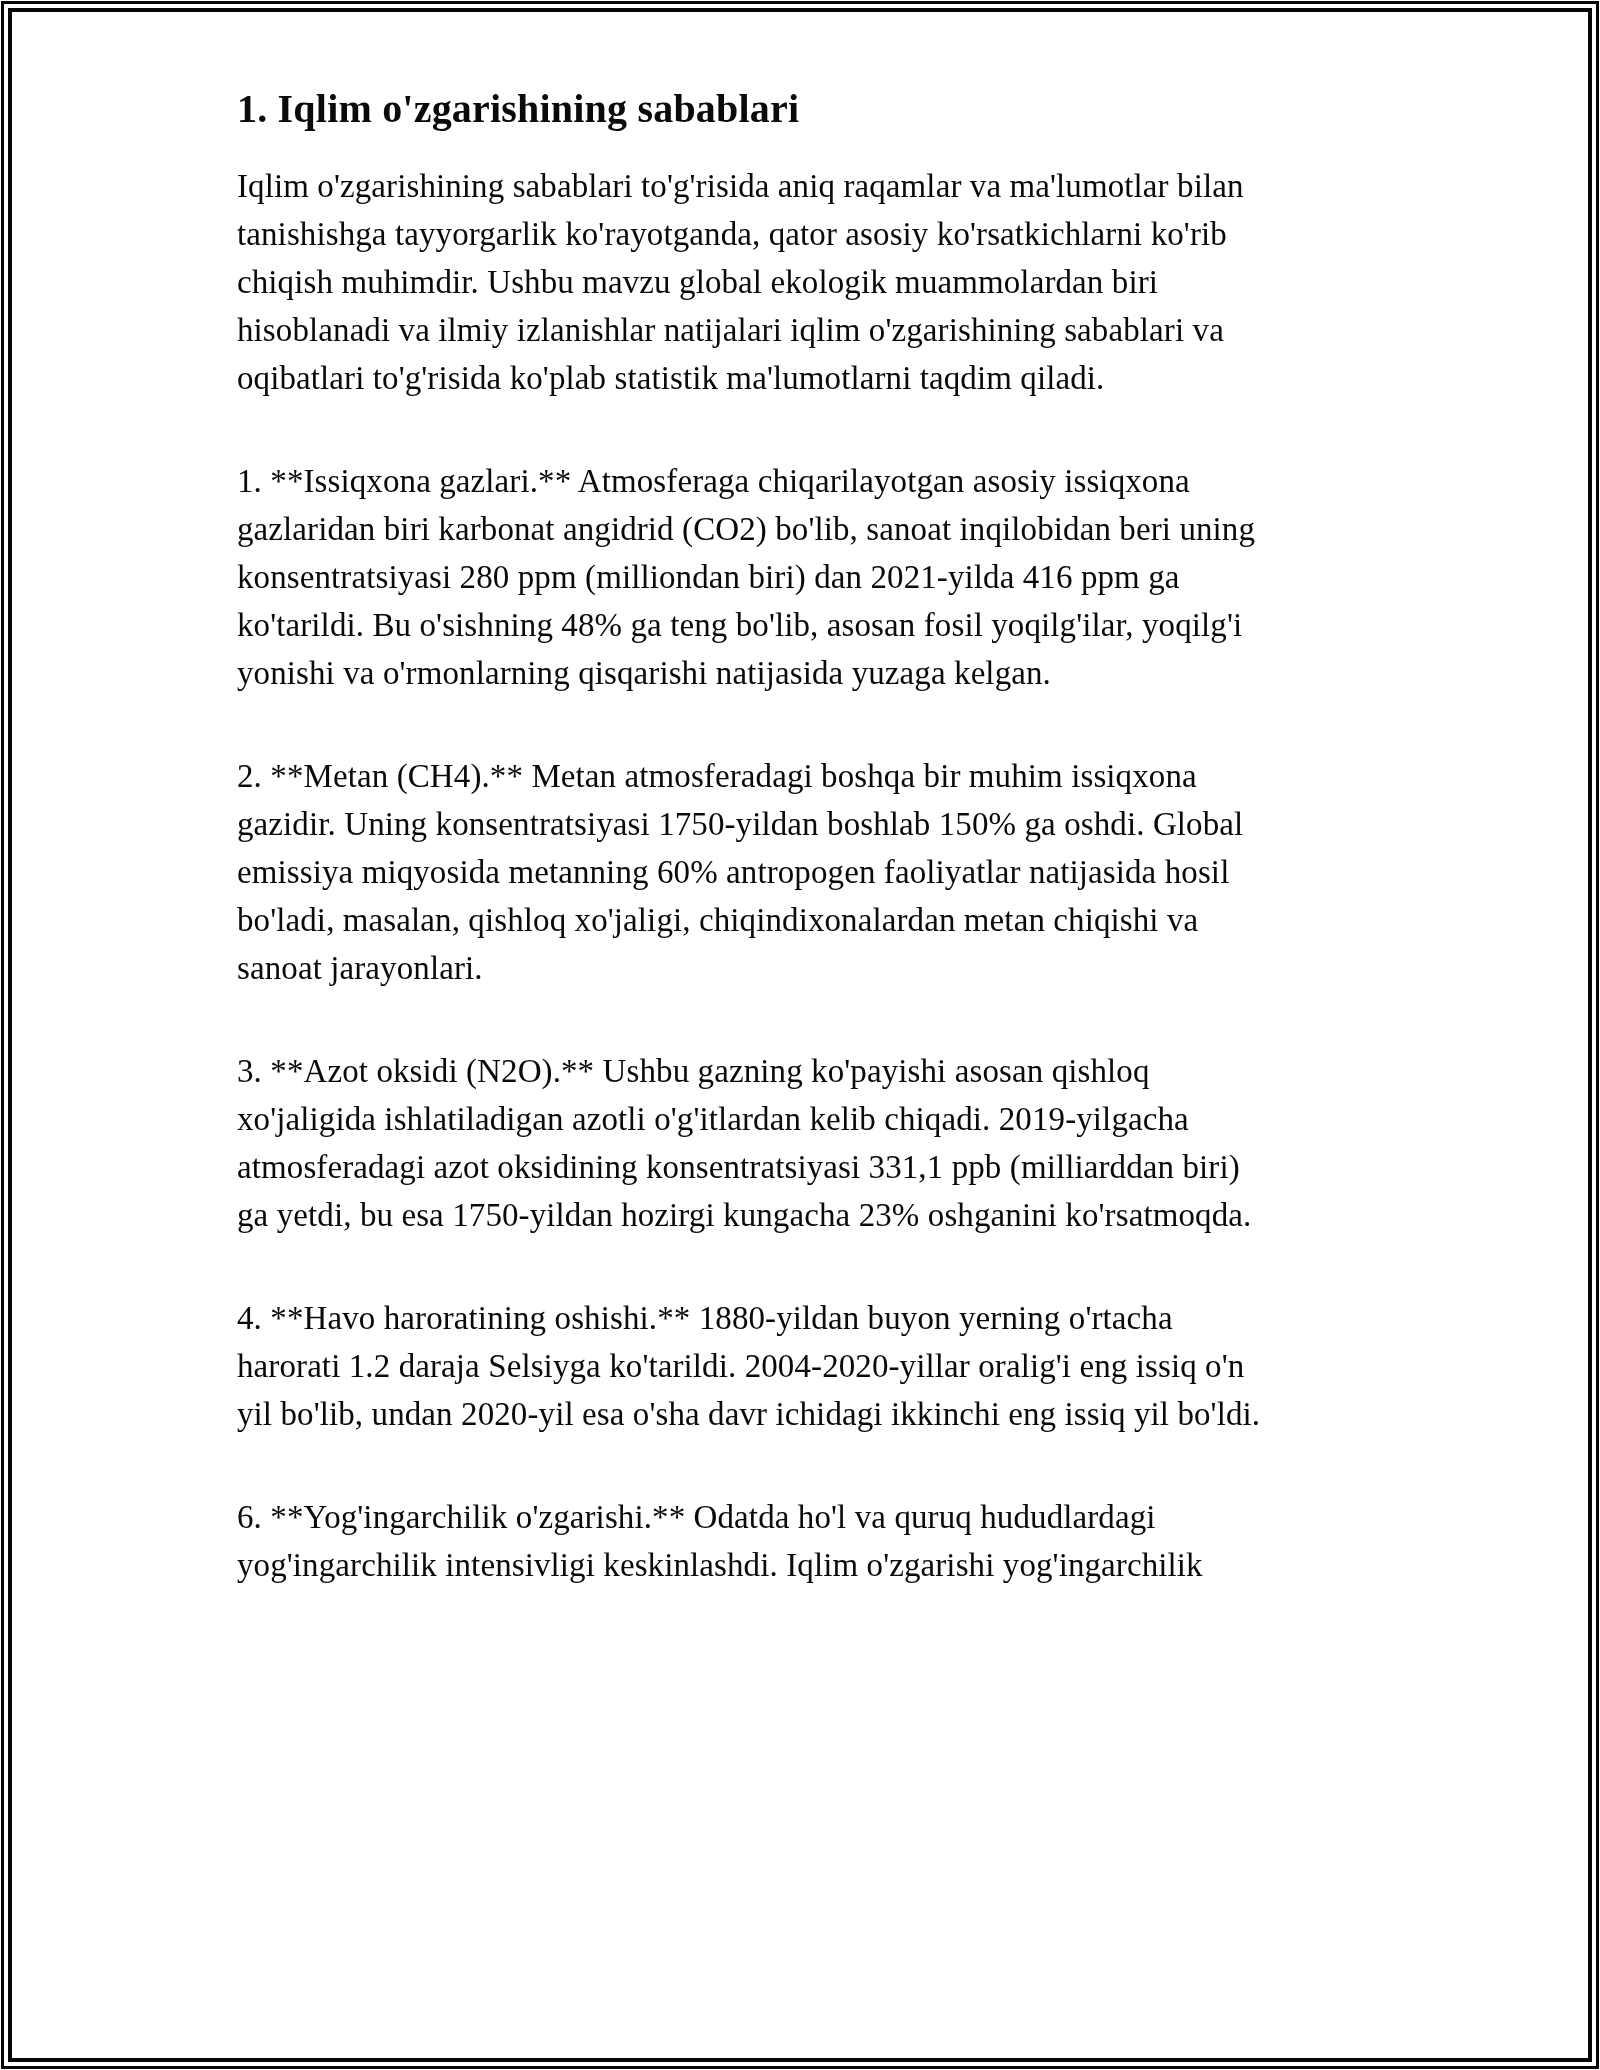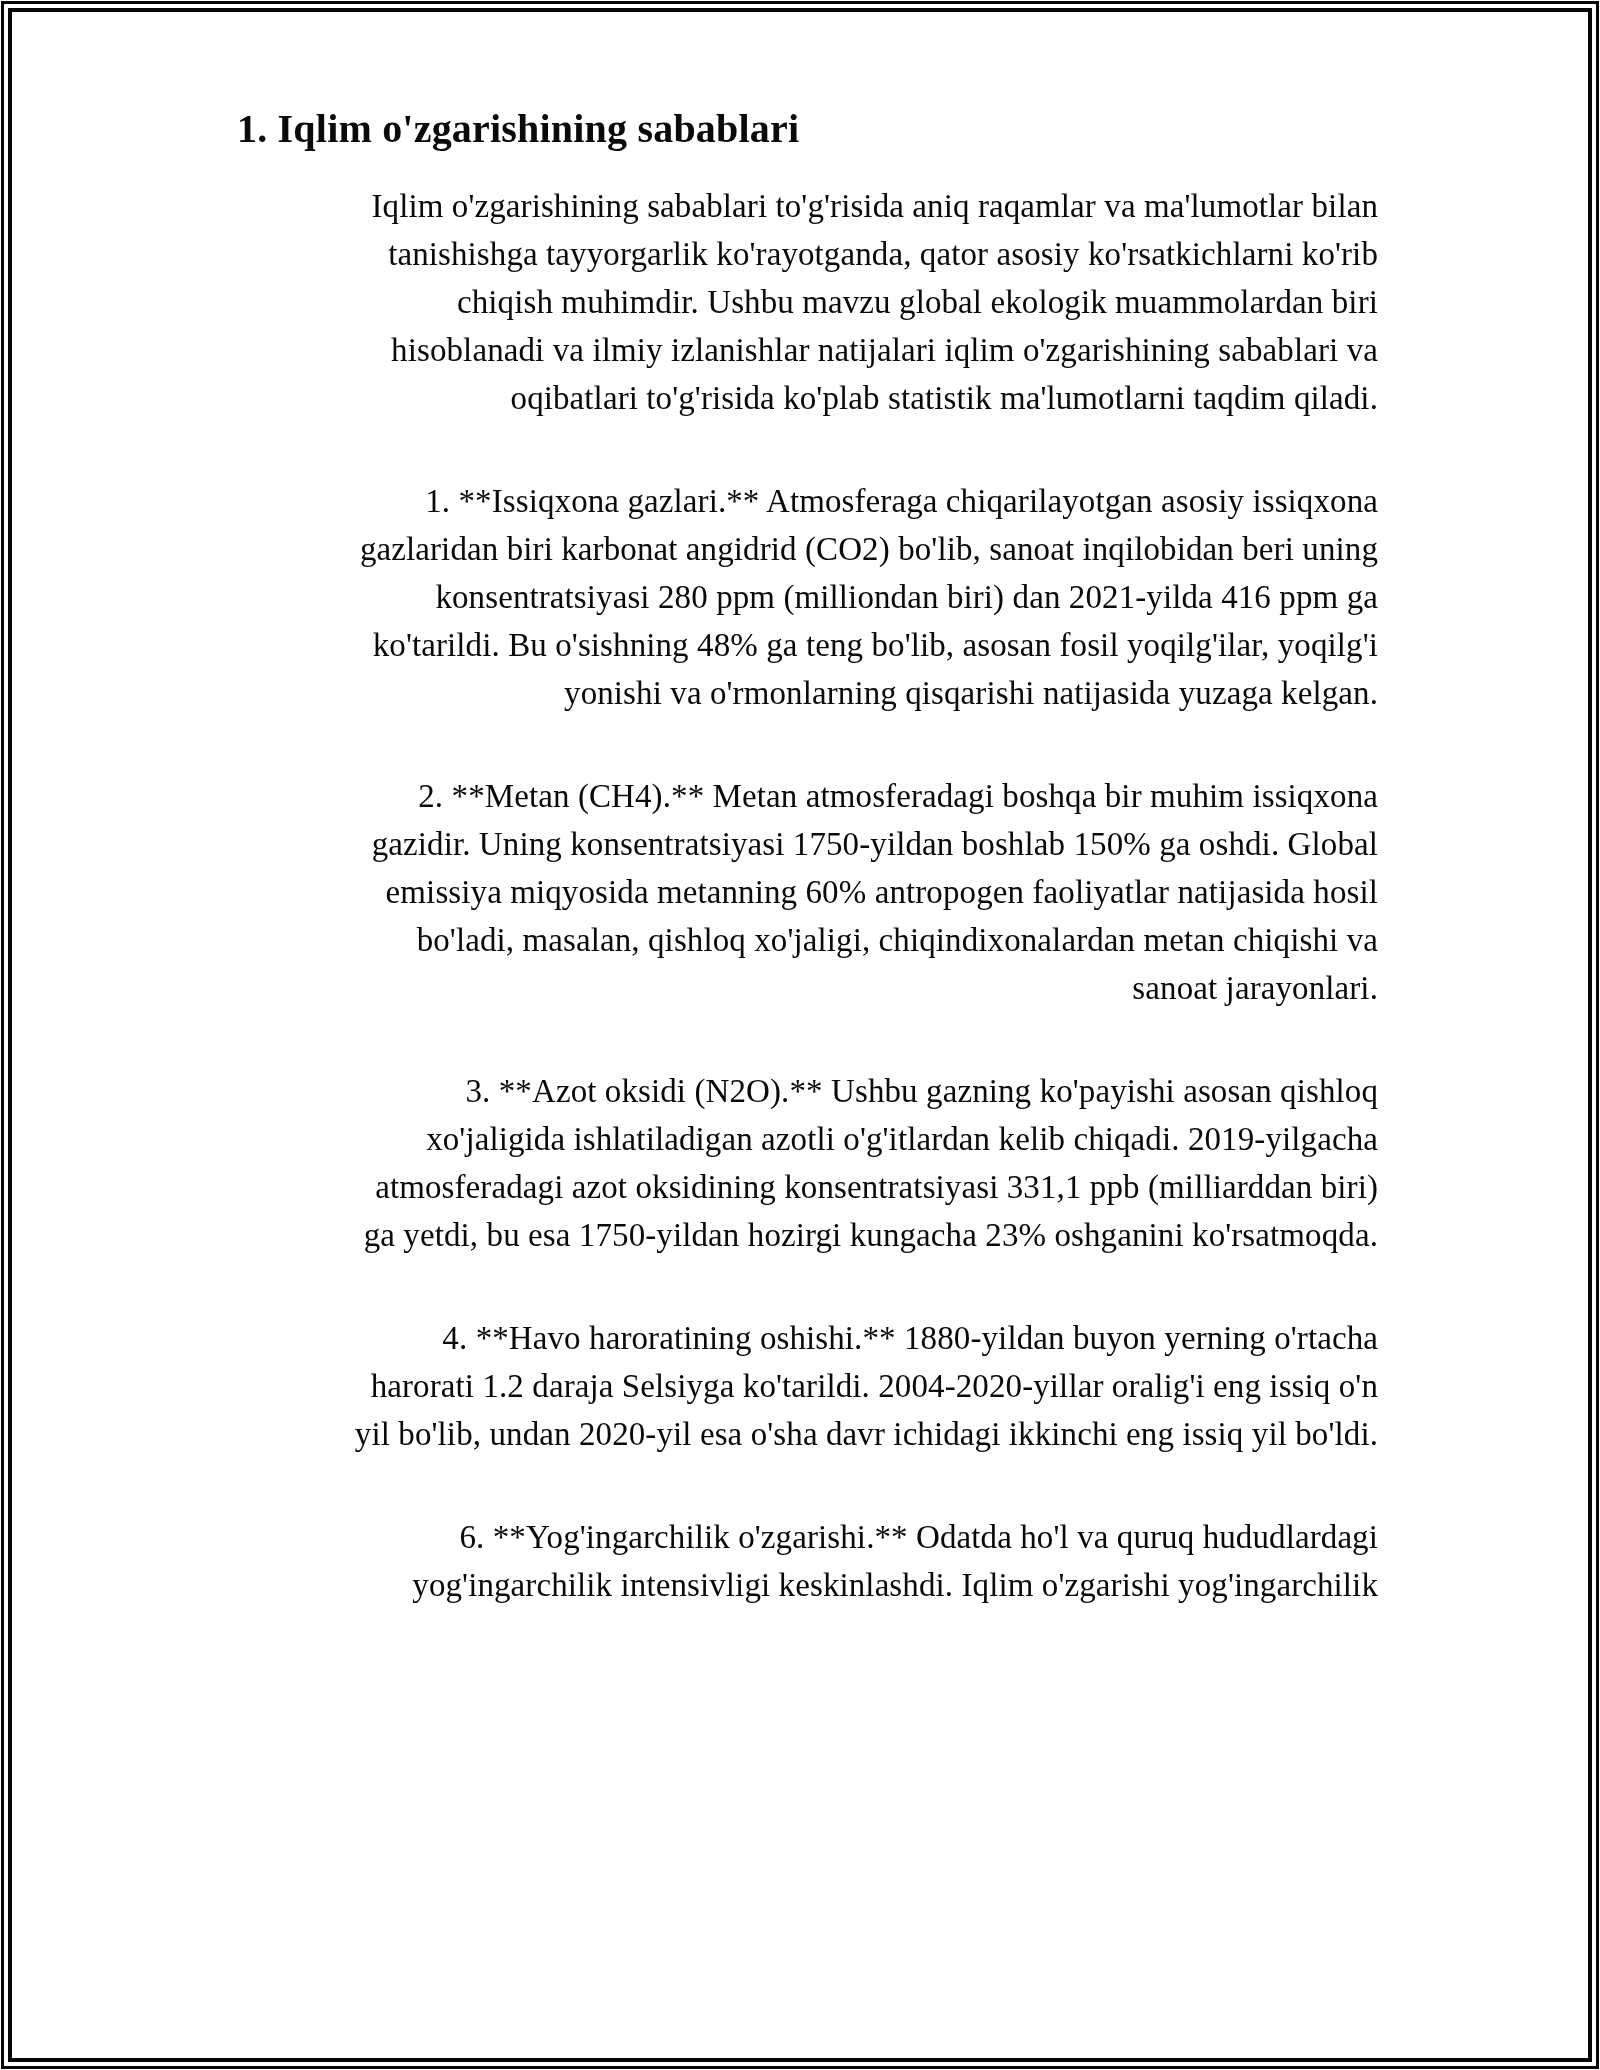--- a/index.html
+++ b/index.html
@@ -25,36 +25,35 @@
   }
   .inner-frame {
     width: 100%;
     height: 100%;
     border: 4px solid #060606;
     box-sizing: border-box;
     background: #ffffff;
   }
   .content {
     box-sizing: border-box;
-    padding: 92px 210px 0 225px;
+    padding: 72px 210px 0 225px;
   }
   .doc-title {
     font-size: 40px;
     font-weight: bold;
     line-height: 50px;
     margin: 0 0 28px 0;
     letter-spacing: 0.2px;
   }
   .doc-paragraph {
     font-size: 33px;
     line-height: 48px;
     margin: 0 0 55px 0;
     white-space: pre-line;
     letter-spacing: 0.1px;
-    text-align: right;
   }
 </style>
 </head>
 <body>
 
 <div class="page">
   <div class="outer-frame">
     <div class="inner-frame">
       <div class="content">
         <h1 class="doc-title">1. Iqlim o'zgarishining sabablari</h1>

